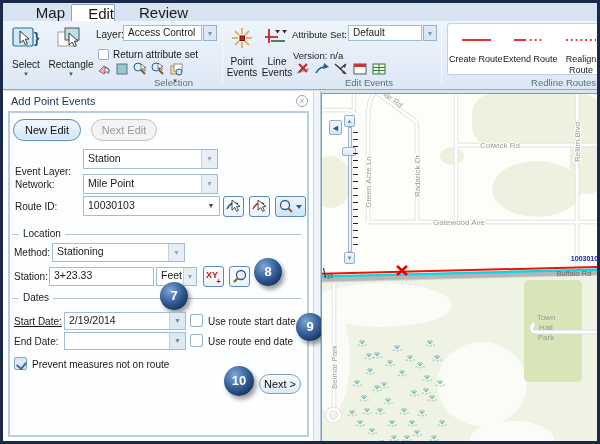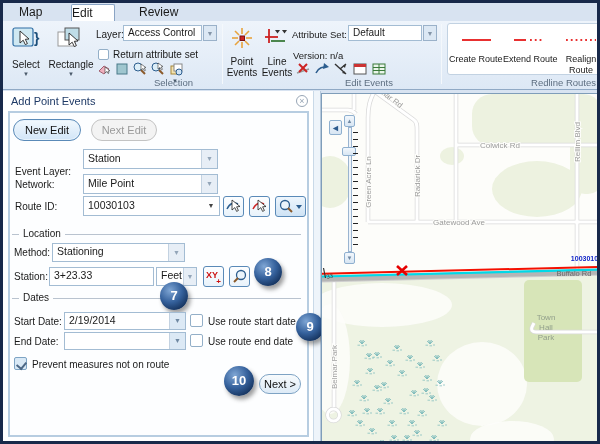--- a/index.html
+++ b/index.html
@@ -1,19 +1,19 @@
 <!DOCTYPE html>
 <html><head>
 <meta charset="utf-8">
 <style>
   * { margin:0; padding:0; box-sizing:border-box; }
   body { font-family:"Liberation Sans", sans-serif; }
   #app { position:relative; width:600px; height:444px; background:#d8e3f1; border:3px solid #18294a; overflow:hidden; font-size:11px; color:#1a1a1a; }
   .abs { position:absolute; }
-  .tab { position:absolute; top:1px; height:17px; line-height:17px; text-align:left; font-size:12px; color:#1a1a1a; }
+  .tab { position:absolute; top:1px; height:17px; line-height:17px; text-align:right; font-size:15px; color:#1a1a1a; }
   .tab.active { background:#fff; border:1px solid #8aa4c4; border-bottom:none; border-radius:2px 2px 0 0; }
   #ribbon { position:absolute; left:0; top:18px; width:600px; height:69px; background:linear-gradient(#eef4fb,#dde8f5); border-bottom:1px solid #90a9c5; }
   .grp-divider { position:absolute; top:3px; width:1px; height:60px; background:#c3d1e1; border-right:1px solid #f4f8fc; }
   .grp-title { position:absolute; top:56px; font-size:9.5px; color:#5d6e80; text-align:right; }
   .ribbon-lbl { position:absolute; font-size:9.5px; color:#1a1a1a; }
   .tool-lbl { position:absolute; font-size:10px; color:#1a1a1a; text-align:center; line-height:11px; }
   .caret { position:absolute; font-size:6px; color:#4a5a6a; }
   .combo { position:absolute; background:#fff; border:1px solid #a3bcd3; font-size:10.5px; }
   .combo .txt { position:absolute; left:4px; top:2px; right:18px; white-space:nowrap; overflow:hidden; }
   .combo .arr { position:absolute; right:0; top:0; bottom:0; width:16px; background:#e7eef6; border-left:1px solid #c3d2e1; color:#93a5b8; font-size:7px; text-align:center; }
@@ -283,21 +283,21 @@
           <circle cx="11" cy="8" r="4.5" fill="#eaf4fb" stroke="#2c5d8e" stroke-width="1.3"></circle>
           <line x1="8" y1="11" x2="4" y2="15" stroke="#8a5a2a" stroke-width="2"></line>
         </svg>
     </span>
     <div class="callout" style="left:251px;top:167px;">8</div>
 
     <div class="sep-line" style="left:9px;top:207px;width:289px;"></div>
     <div class="sep-lbl" style="left:16px;top:201px;">Dates</div>
     <div class="callout" style="left:157px;top:191px;">7</div>
 
-    <div class="flabel" style="left:11px;top:225px;">Start Date:</div>
+    <div class="flabel" style="left:11px;top:225px;text-decoration:underline;">Start Date:</div>
     <div class="combo" style="left:61px;top:221px;width:122px;height:18px;">
       <span class="txt" style="top:1px;">2/19/2014</span>
         <span class="arr blue" style="line-height:16px;">▼</span>
     </div>
     <div class="checkbox" style="left:187px;top:223px;"></div>
     <div class="flabel" style="left:205px;top:225px;">Use route start date</div>
 
     <div class="flabel" style="left:11px;top:245px;">End Date:</div>
     <div class="combo" style="left:61px;top:241px;width:122px;height:18px;">
       <span class="txt" style="top:1px;"></span>

